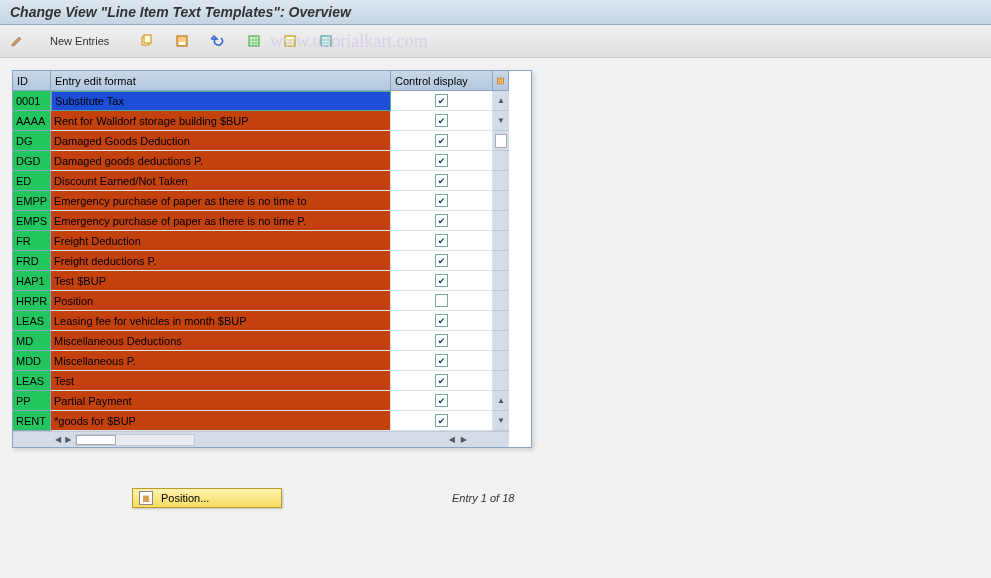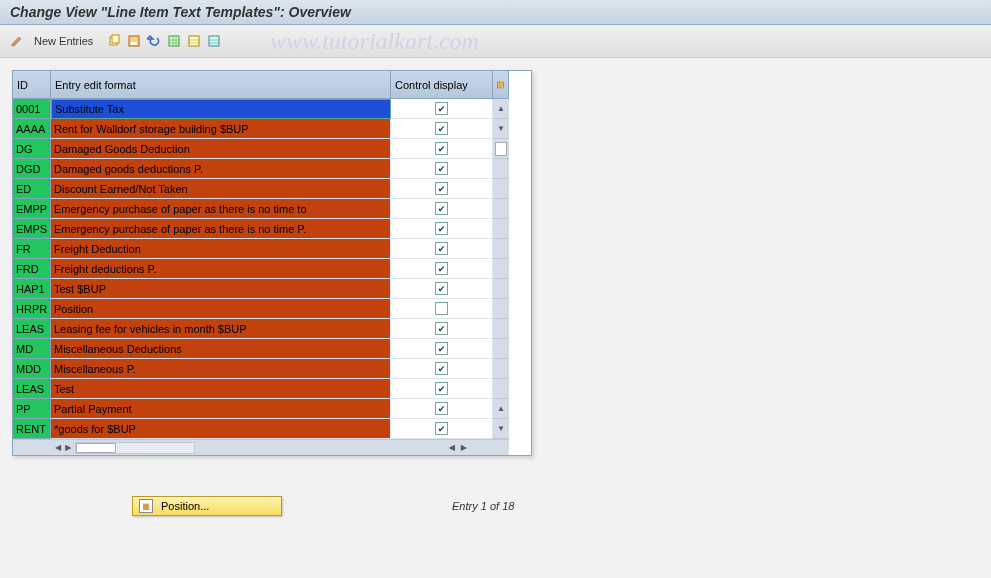--- a/index.html
+++ b/index.html
@@ -24,21 +24,21 @@
     font-weight: bold;
     font-style: italic;
     color: #333;
   }
   .toolbar {
     background: linear-gradient(to bottom, #f0f0f0 0%, #e0e0e0 100%);
     padding: 16px 8px;
     border-bottom: 1px solid #ccc;
     display: flex;
     align-items: center;
-    gap: 2px;
+    gap: 18px;
     height: 24px;
     position: relative;
   }
   .toolbar-icon {
     width: 18px;
     height: 18px;
     display: inline-flex;
     align-items: center;
     justify-content: center;
     cursor: pointer;
@@ -48,22 +48,21 @@
   .new-entries {
     font-size: 11px;
     padding: 1px 6px;
     color: #333;
     cursor: pointer;
     margin-right:4px;
   }
   .watermark {
     position: absolute;
     left: 270px;
-    font-size: 24px;
-    font-style: italic;
+    font-size: 18px;
     color: #d8cfe6;
     font-family: Georgia, serif;
     pointer-events:none;
   }
   .content-area {
     padding: 12px;
   }
   .table-wrap {
     border:1px solid #8aa5c2;
     width: 520px;
@@ -76,21 +75,21 @@
     grid-template-columns: 38px 340px 102px 16px;
   }
   .hdr {
     background: linear-gradient(to bottom,#c9d8e8,#b3c8dd);
     border-right:1px solid #8aa5c2;
     border-bottom:1px solid #8aa5c2;
     padding:2px 4px;
     font-size:11px;
     display:flex;
     align-items:center;
-    height:28px;
+    height:20px;
   }
   .hdr.config { justify-content:center; }
   .idcell {
     background:#22c55e;
     border-right:1px solid #8aa5c2;
     border-bottom:1px solid #8aa5c2;
     padding:1px 3px;
     height:20px;
     display:flex;
     align-items:center;

